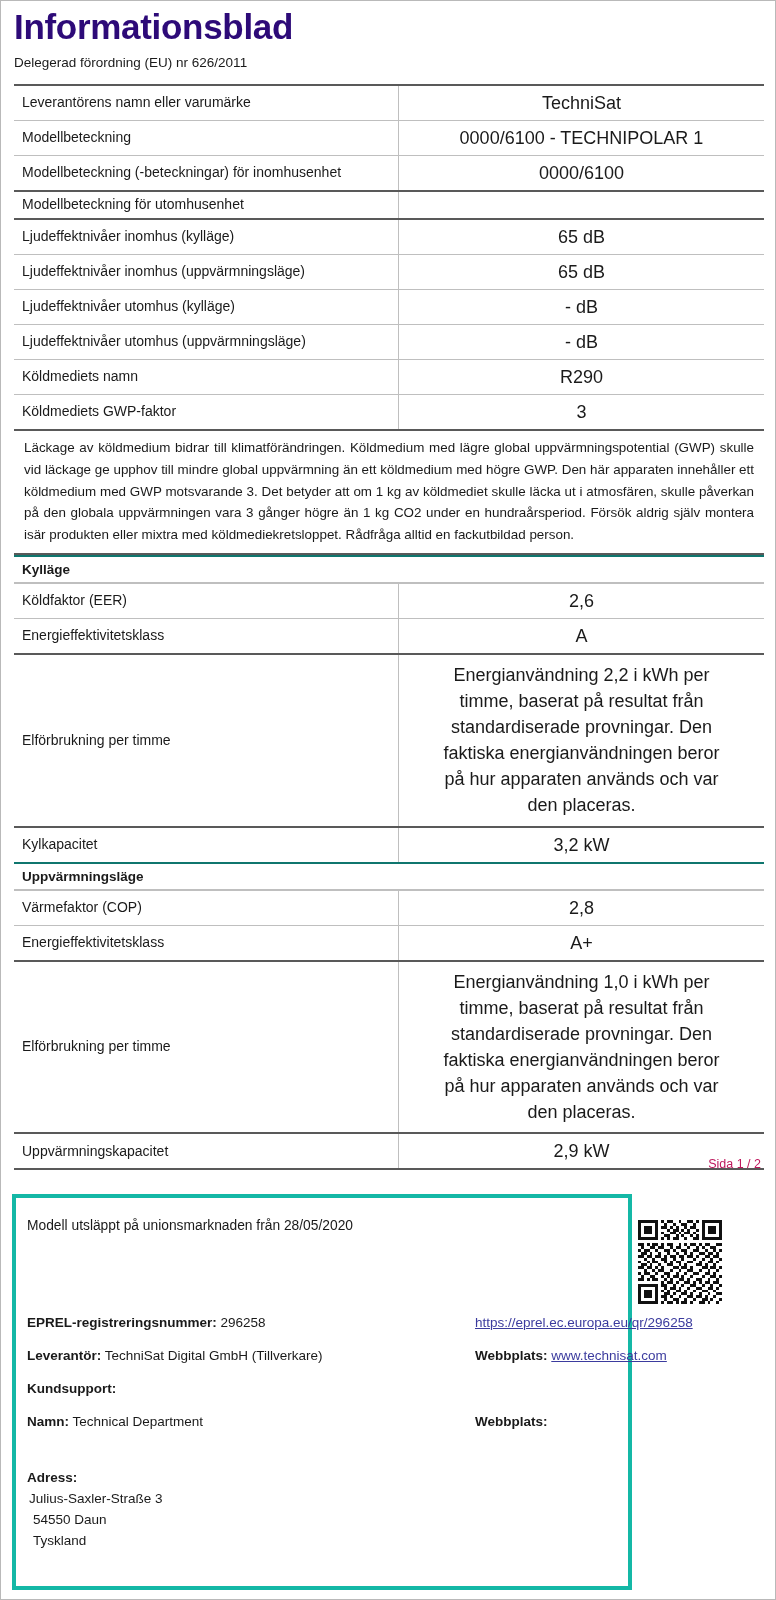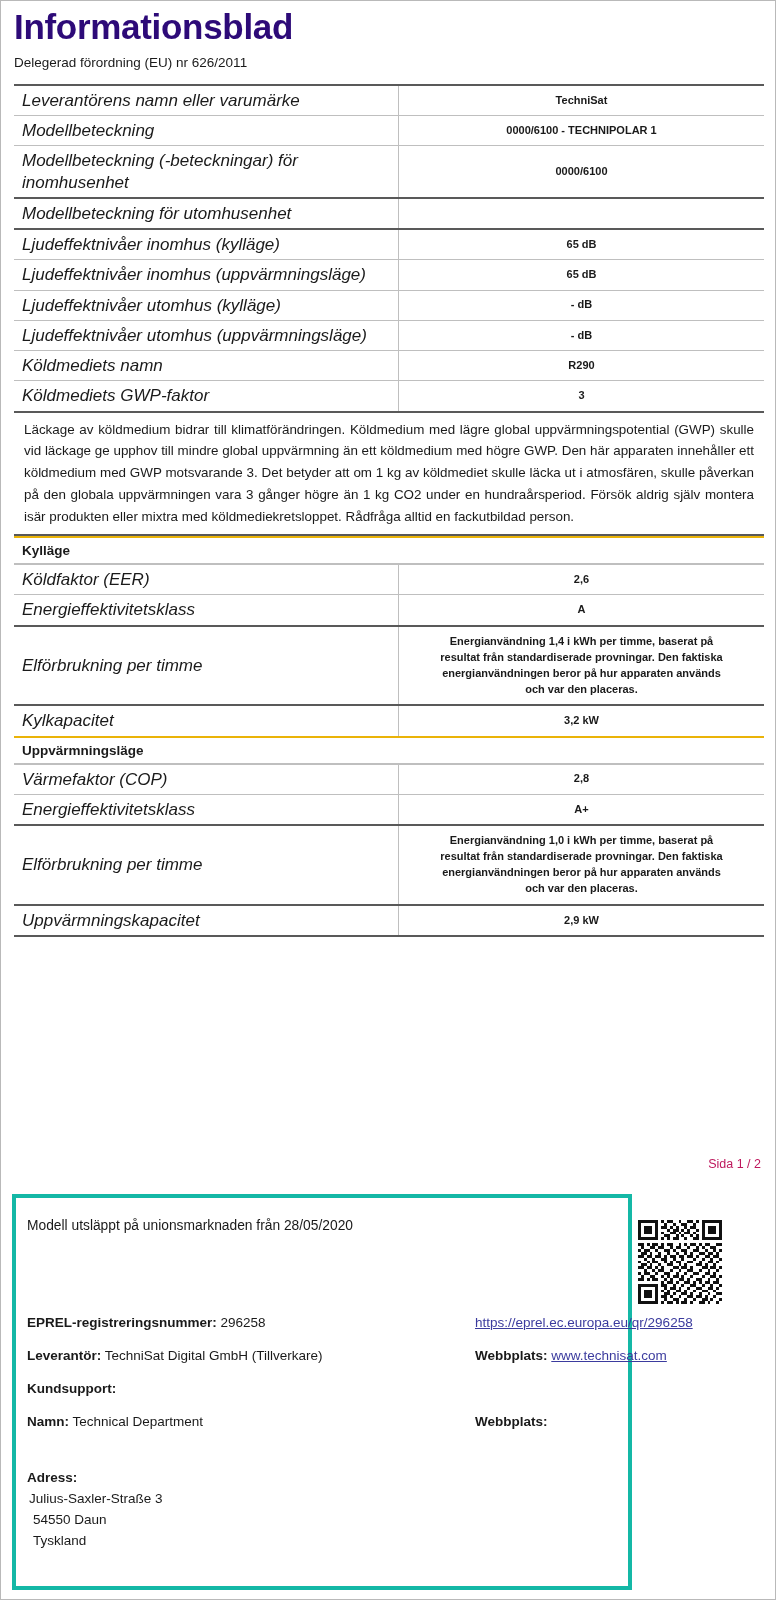--- a/index.html
+++ b/index.html
@@ -53,46 +53,45 @@
     border-top: 1px solid #bfbfbf;
     min-height: 26px;
     align-items: stretch;
   }
   .spec-row.thick { border-top: 2px solid #595959; }
   .spec-row.last { border-bottom: 2px solid #595959; }
   .cell-label {
     width: 385px;
     flex: 0 0 385px;
     padding: 4px 8px 4px 8px;
-    font-size: 17px;
+    font-size: 14px;
     line-height: 1.25;
     display: flex;
     align-items: center;
     border-right: 1px solid #bfbfbf;
-    font-style: italic;
   }
   .cell-value {
     flex: 1 1 auto;
     padding: 4px 8px;
-    font-size: 11px;
-    font-weight: bold;
+    font-size: 18px;
+    font-weight: normal;
     line-height: 1.45;
     text-align: center;
     display: flex;
     align-items: center;
     justify-content: center;
   }
   .cell-value.multiline {
     display: block;
     text-align: center;
     padding: 7px 40px 7px 40px;
   }
   .section-head {
     width: 750px;
-    border-top: 2px solid #eab308;
+    border-top: 2px solid #0f766e;
     border-bottom: 1px solid #bfbfbf;
     font-size: 13.5px;
     font-weight: bold;
     padding: 5px 8px;
     min-height: 25px;
     display: flex;
     align-items: center;
   }
   .note-row {
     width: 750px;
@@ -228,21 +227,21 @@
     <div class="spec-row">
       <div class="cell-label">Köldfaktor (EER)</div>
       <div class="cell-value">2,6</div>
     </div>
     <div class="spec-row">
       <div class="cell-label">Energieffektivitetsklass</div>
       <div class="cell-value">A</div>
     </div>
     <div class="spec-row thick">
       <div class="cell-label">Elförbrukning per timme</div>
-      <div class="cell-value multiline">Energianvändning 1,4 i kWh per timme, baserat på resultat från standardiserade provningar. Den faktiska energianvändningen beror på hur apparaten används och var den placeras.</div>
+      <div class="cell-value multiline">Energianvändning 2,2 i kWh per timme, baserat på resultat från standardiserade provningar. Den faktiska energianvändningen beror på hur apparaten används och var den placeras.</div>
     </div>
     <div class="spec-row thick">
       <div class="cell-label">Kylkapacitet</div>
       <div class="cell-value">3,2 kW</div>
     </div>
 
     <div class="section-head">Uppvärmningsläge</div>
     <div class="spec-row">
       <div class="cell-label">Värmefaktor (COP)</div>
       <div class="cell-value">2,8</div>

